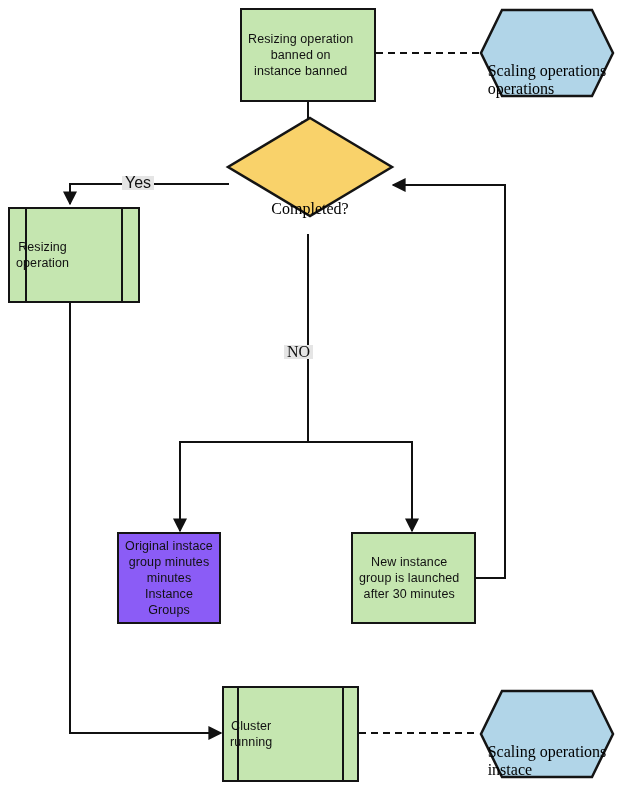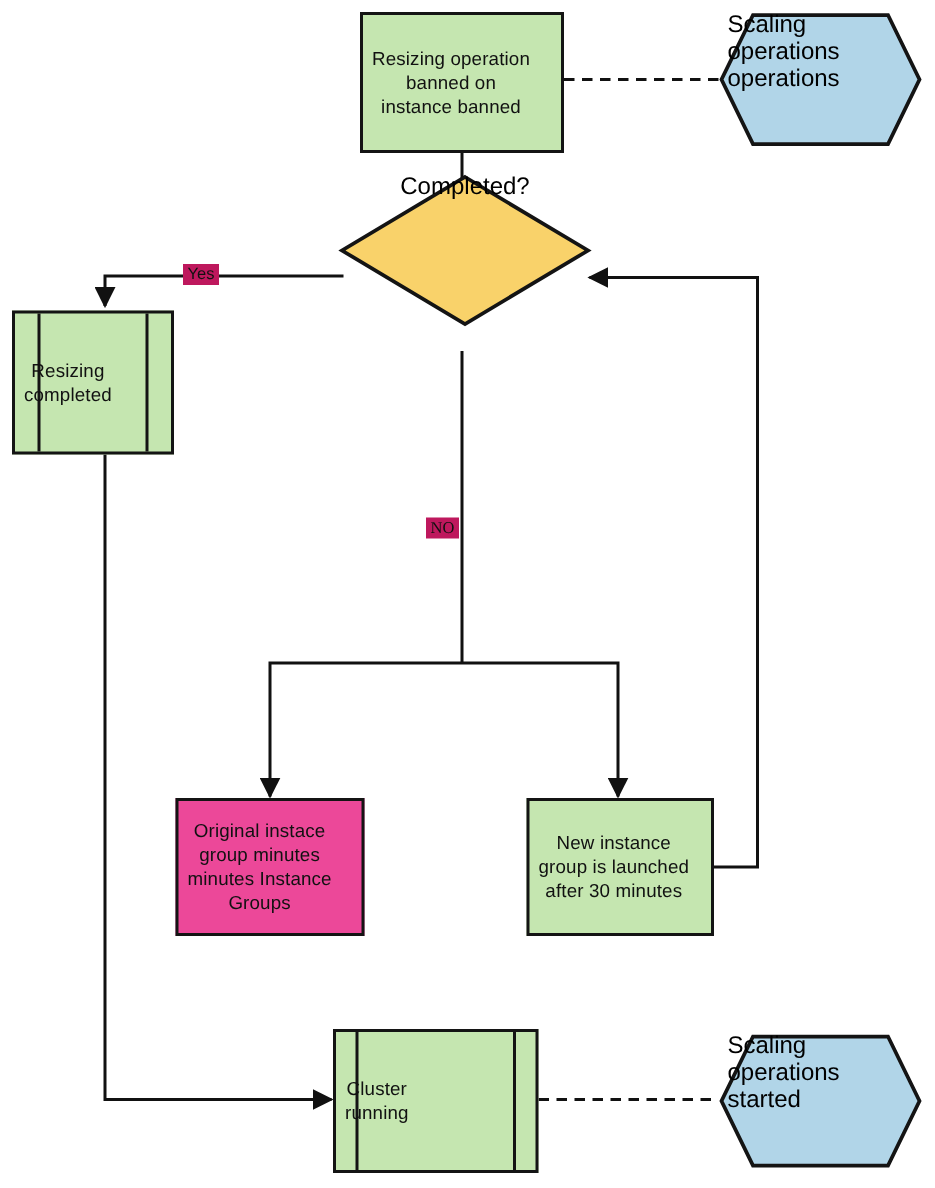--- a/index.html
+++ b/index.html
@@ -56,29 +56,30 @@
   }
   .shape-svg {
     position: absolute;
     left: 0;
     top: 0;
     overflow: visible;
   }
   .diamond-wrap, .hex-wrap {
     position: absolute;
     display: flex;
-    align-items: flex-start;
+    align-items: flex-end;
     justify-content: center;
+    font-family: Liberation Serif, serif;
   }
   .edge-label {
     position: absolute;
-    font-size: 11px;
+    font-size: 16px;
     line-height: 14px;
     color: #111111;
-    background: #be185d;
+    background: #e5e5e5;
     padding: 0 3px;
     white-space: nowrap;
   }
 </style>
 </head>
 <body>
 
 <div id="canvas">
 
   <svg id="edges" viewBox="0 0 623 792" width="623" height="792">
@@ -129,30 +130,30 @@
     </div>
   </div>
 
   <div class="diamond-wrap" style="left:226px; top:116px; width:168px; height:102px;">
     <svg class="shape-svg" width="168" height="102" viewBox="0 0 168 102">
       <polygon points="84,2 166,51 84,100 2,51" fill="#f9d26a" stroke="#141414" stroke-width="2.5" stroke-linejoin="miter"></polygon>
     </svg>
     <div class="node-label">Completed?</div>
   </div>
 
-  <div class="node predef" style="left:8px; top:207px; width:108px; height:96px; background:#c5e6b0;">
+  <div class="node predef" style="left:8px; top:207px; width:132px; height:96px; background:#c5e6b0;">
     <span class="inner-line" style="left:15px;"></span>
     <span class="inner-line" style="right:15px;"></span>
     <div class="node-label">
       <span>Resizing</span><br>
-      <span>completed</span>
+      <span>operation</span>
     </div>
   </div>
 
-  <div class="node proc" style="left:117px; top:532px; width:126px; height:92px; background:#ec4899;">
+  <div class="node proc" style="left:117px; top:532px; width:104px; height:92px; background:#8b5cf6;">
     <div class="node-label">
       <span>Original instace</span><br>
       <span>group minutes</span><br>
       <span>minutes Instance</span><br>
       <span>Groups</span>
     </div>
   </div>
 
   <div class="node proc" style="left:351px; top:532px; width:125px; height:92px; background:#c5e6b0;">
     <div class="node-label">
@@ -170,17 +171,17 @@
       <span>running</span>
     </div>
   </div>
 
   <div class="hex-wrap" style="left:479px; top:689px; width:136px; height:90px;">
     <svg class="shape-svg" width="136" height="90" viewBox="0 0 136 90">
       <polygon points="23,2 113,2 134,45 113,88 23,88 2,45" fill="#b1d5e8" stroke="#141414" stroke-width="2.5" stroke-linejoin="miter"></polygon>
     </svg>
     <div class="node-label">
       <span>Scaling operations</span><br>
-      <span>started</span>
+      <span>instace</span>
     </div>
   </div>
 
 </div>
 
 </body></html>

